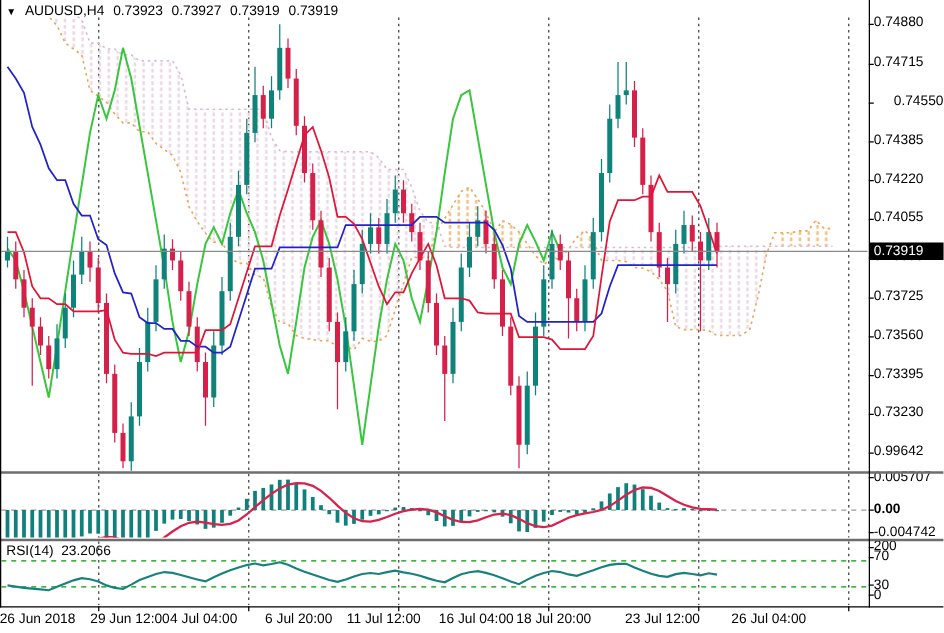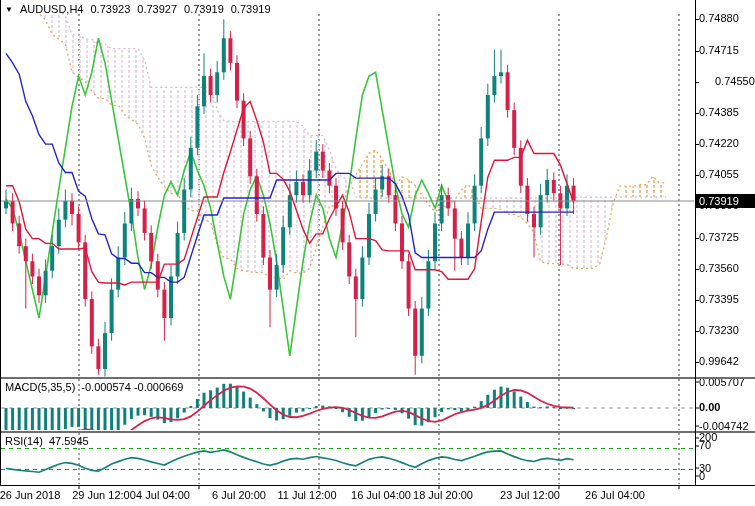--- a/index.html
+++ b/index.html
@@ -363,28 +363,24 @@
 
   <div class="title-line">
     <span class="dd">▼</span>
     <span>AUDUSD,H4</span>
     <span>0.73923</span>
     <span>0.73927</span>
     <span>0.73919</span>
     <span>0.73919</span>
   </div>
 
-  <div class="ind-label macd">
-    <span>MACD(5,35,5)</span>
-    <span>-0.000574 -0.000669</span>
-  </div>
 
   <div class="ind-label rsi">
     <span>RSI(14)</span>
-    <span>47.5945</span>
+    <span>23.2066</span>
   </div>
 
   <div class="scale-label" style="top:376px">0.005707</div>
   <div class="scale-label bold" style="top:401px">0.00</div>
   <div class="scale-label" style="top:420px">-0.004742</div>
 
   <div class="scale-label" style="top:431px">200</div>
   <div class="scale-label" style="top:439px">70</div>
   <div class="scale-label" style="top:462px">30</div>
   <div class="scale-label" style="top:470px">0</div>

